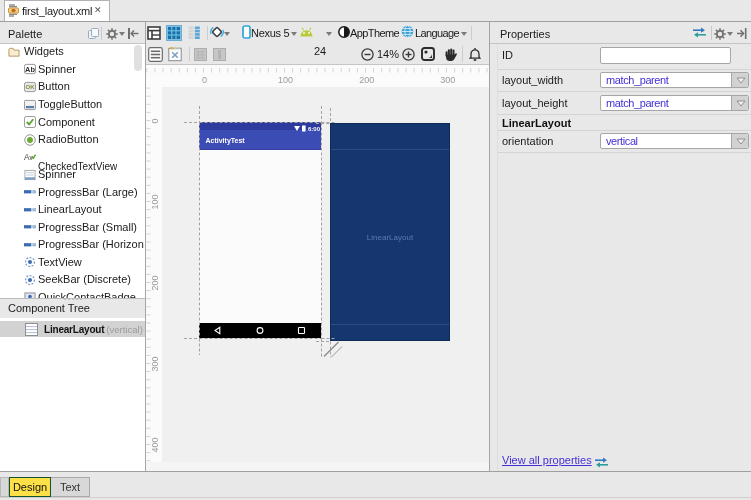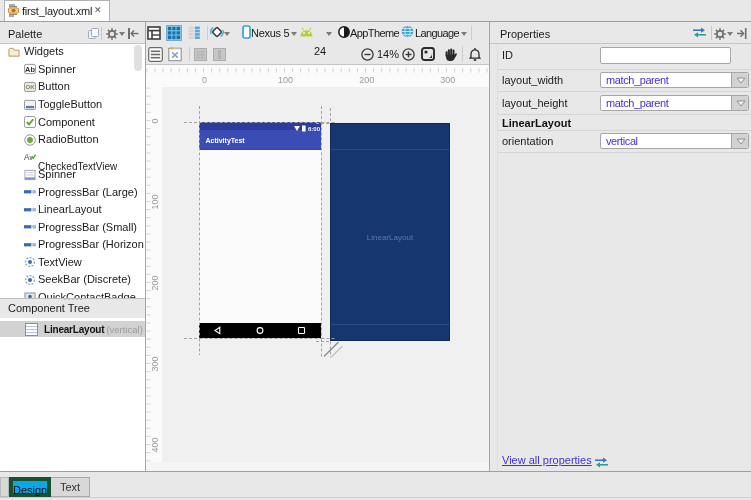--- a/index.html
+++ b/index.html
@@ -508,14 +508,14 @@
 <div class="a" style="left:502px;top:454px;font-size:11px;color:#4330d6;text-decoration:underline">View all properties</div>
 <svg class="a" style="left:594px;top:457px" width="15" height="11" viewBox="0 0 15 11">
 <path d="M1 3.2 L9.5 3.2" stroke="#3679c2" stroke-width="1.6" fill="none"></path>
     <path d="M9 0.6 L13 3.2 L9 5.8 Z" fill="#3679c2"></path>
 <path d="M14 7.8 L5.5 7.8" stroke="#2e9e9a" stroke-width="1.6" fill="none"></path>
     <path d="M6 5.2 L2 7.8 L6 10.4 Z" fill="#2e9e9a"></path>
 </svg>
 <div class="a" style="left:0;top:471px;width:751px;height:1px;background:#9f9f9f"></div>
 <div class="a" style="left:0;top:472px;width:751px;height:28px;background:#e8e8e8"></div>
 <div class="a" style="left:0;top:477px;width:9px;height:20px;background:#d8d8d8;border:1px solid #b8b8b8"></div>
-<div class="a" style="left:9px;top:477px;width:42px;height:20px;background:#0ea5e9;border:4px solid #14532d;font-size:11px;color:#111;text-align:center;line-height:19px">Design</div>
+<div class="a" style="left:9px;top:477px;width:42px;height:20px;background:#fde047;border:1px solid #14532d;font-size:11px;color:#111;text-align:center;line-height:19px">Design</div>
 <div class="a" style="left:51px;top:477px;width:39px;height:20px;background:#d8d8d8;border:1px solid #a9a9a9;border-left:none;font-size:11px;color:#333;text-align:center;line-height:19px">Text</div>
 <div class="a" style="left:0;top:497px;width:751px;height:1px;background:#cfcfcf"></div>
 </body></html>

